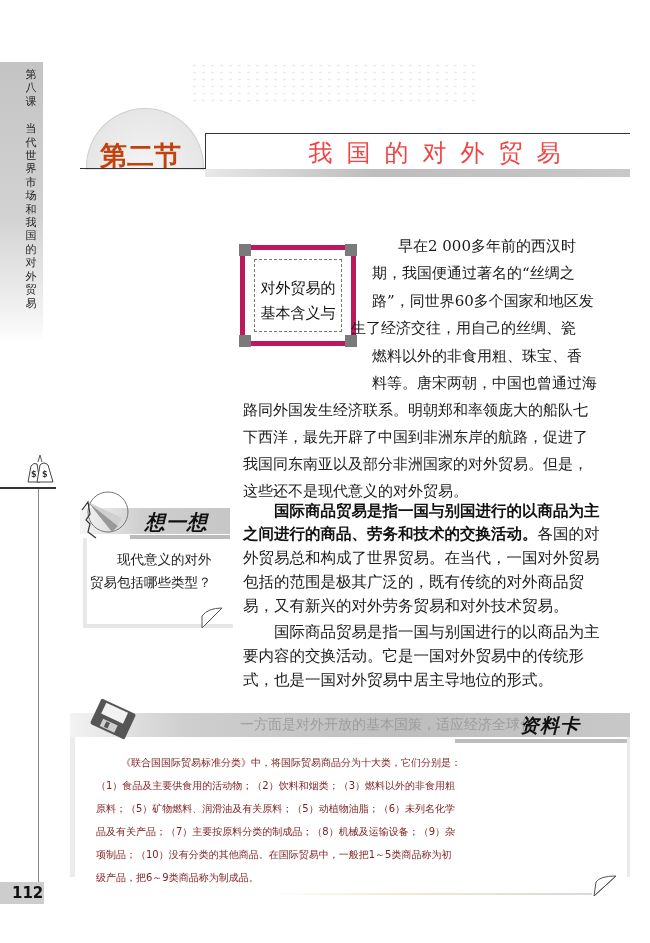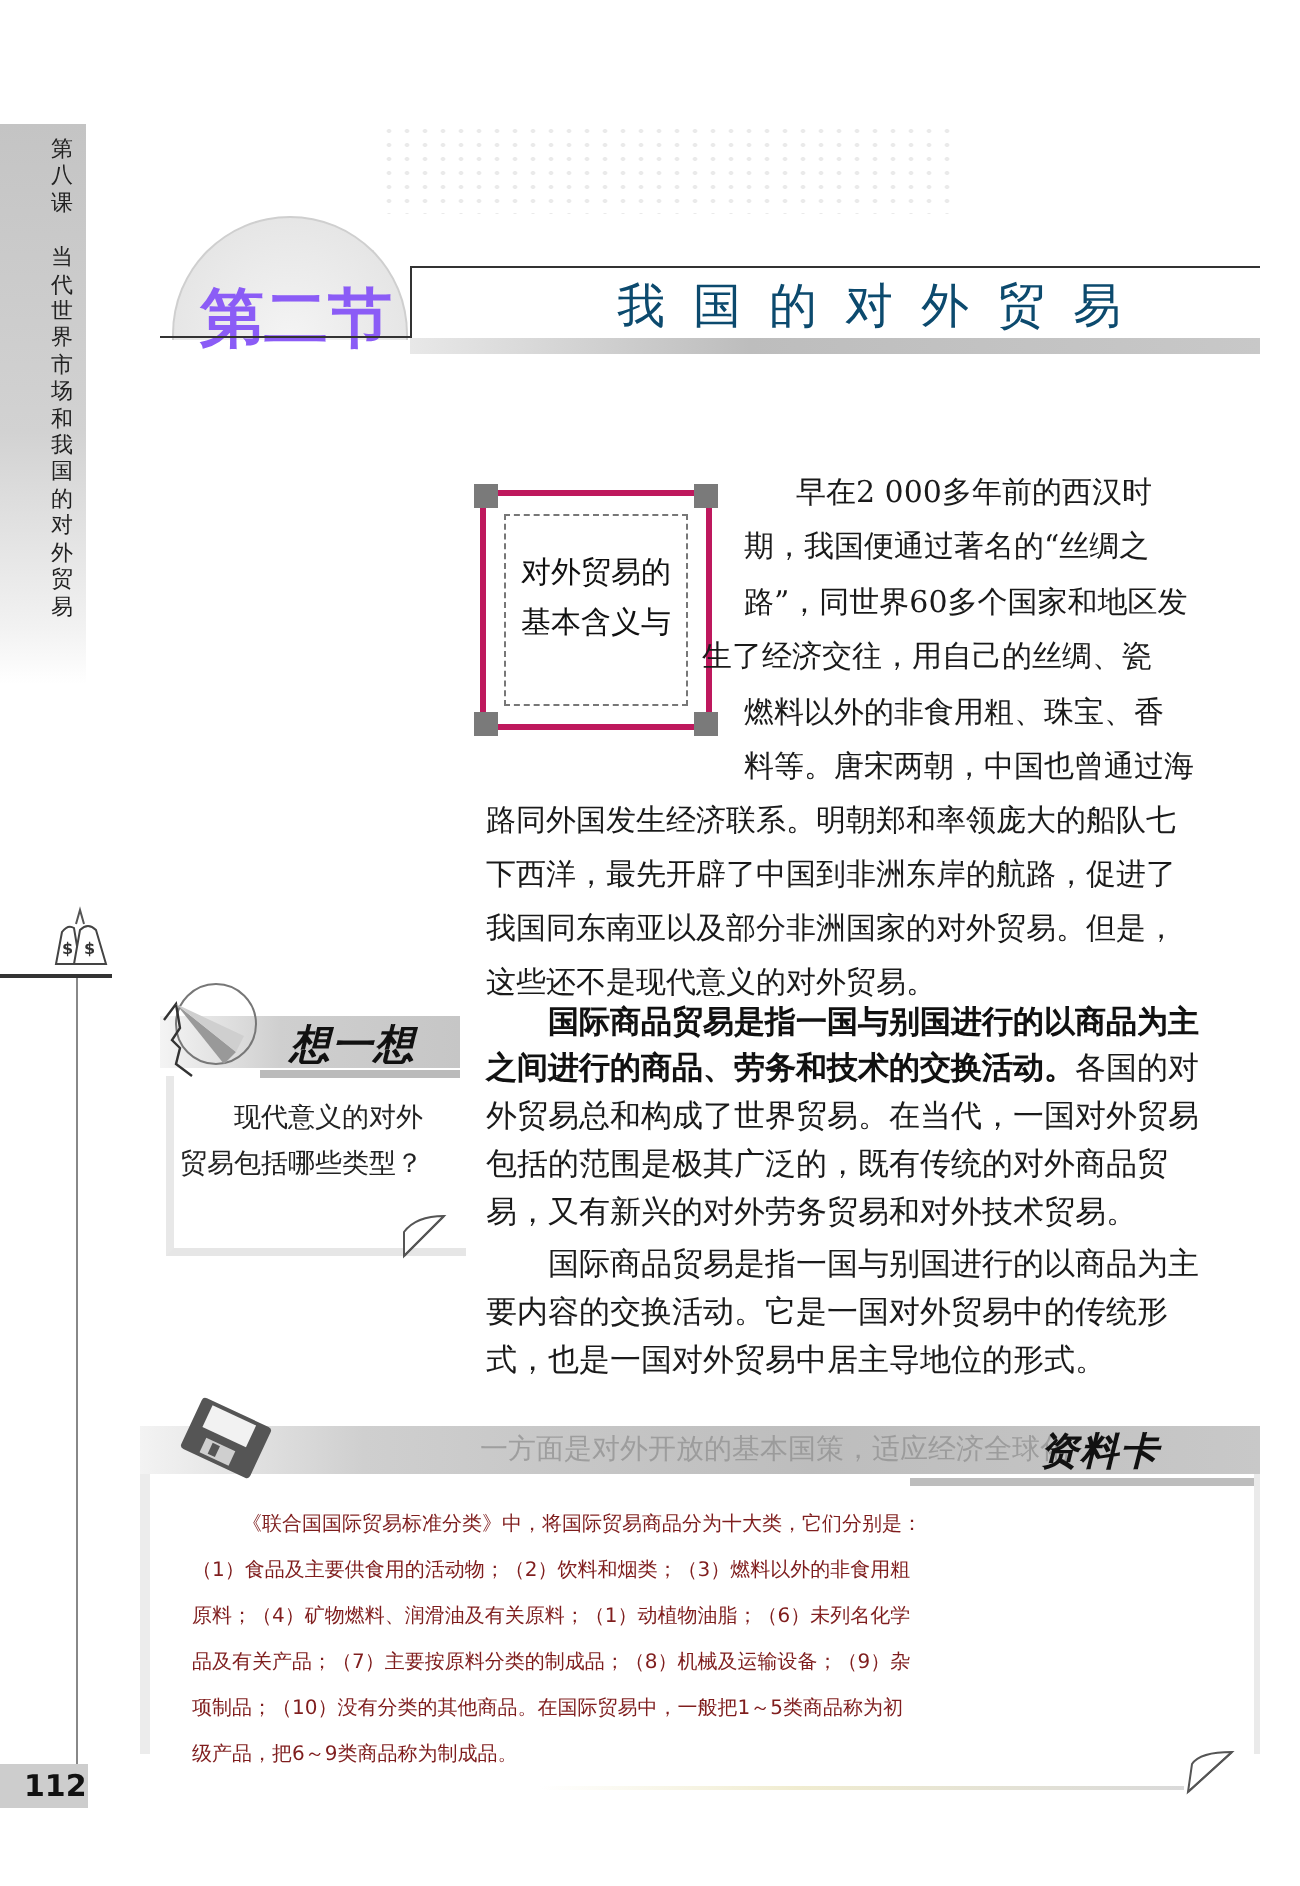--- a/index.html
+++ b/index.html
@@ -20,45 +20,45 @@
 
     
     .sec-emblem {
       position: absolute; left: 86px; top: 108px; width: 118px; height: 62px;
       border-radius: 60px 60px 0 0;
       background: radial-gradient(ellipse at 50% 100%, #f4f4f4 0%, #e6e6e6 70%, #dcdcdc 100%);
       border: 1px solid #cfcfcf; border-bottom: none;
     }
     .sec-label {
       position: absolute; left: 100px; top: 138px; font-family: Liberation Sans, sans-serif;
-      font-size: 32px; font-weight: bold; letter-spacing: 0px; color: #8b5cf6;
+      font-size: 27px; font-weight: bold; letter-spacing: 0px; color: #c2410c;
     }
     .sec-underline { position: absolute; left: 80px; top: 168px; width: 125px; height: 1px; background: #333; }
     .sec-titlebox {
       position: absolute; left: 205px; top: 133px; width: 425px; height: 36px;
       border-left: 1px solid #333; border-top: 1px solid #333;
     }
     .sec-title {
       position: absolute; left: 205px; top: 137px; width: 425px; text-align: center;
-      font-size: 24px; letter-spacing: 14px; color: #0c4a6e; padding-left: 48px;
+      font-size: 24px; letter-spacing: 14px; color: #ef4444; padding-left: 48px;
     }
     .sec-shadow {
       position: absolute; left: 205px; top: 169px; width: 425px; height: 8px;
       background: linear-gradient(to right, #e8e8e8, #bdbdbd 40%, #c8c8c8 100%);
     }
     .speckle {
       position: absolute; left: 190px; top: 62px; width: 290px; height: 45px;
       background-image: radial-gradient(#dcdcdc 1px, transparent 1.4px);
       background-size: 9px 7px; opacity: 0.6;
     }
 
     
     .keybox {
-      position: absolute; left: 240px; top: 245px; width: 116px; height: 120px;
-      border: 3px solid #be185d; background: #fff;
+      position: absolute; left: 240px; top: 245px; width: 116px; height: 101px;
+      border: 5px solid #be185d; background: #fff;
     }
     .keybox-inner {
       position: absolute; left: 9px; top: 9px; right: 9px; bottom: 9px;
       border: 1px dashed #777; padding-top: 16px; text-align: center;
       font-size: 15px; line-height: 25px; color: #111;
     }
     .corner { position: absolute; width: 12px; height: 12px; background: #7a7a7a; }
     .corner.tl { left: -6px; top: -6px; } .corner.tr { right: -6px; top: -6px; }
     .corner.bl { left: -6px; bottom: -6px; } .corner.br { right: -6px; bottom: -6px; }
 
@@ -217,21 +217,21 @@
     <rect x="14" y="10" width="24" height="12" fill="#f2f2f2"></rect>
     <rect x="18" y="26" width="16" height="8" fill="#cfcfcf"></rect>
     <rect x="22" y="27" width="4" height="6" fill="#555"></rect>
   </g>
 </svg>
 <div class="card-label">资料卡</div>
 <div class="card-stripe"></div>
 <div class="card-body"></div>
 <div class="card-line" style="top:753px;left:121px;">《联合国国际贸易标准分类》中，将国际贸易商品分为十大类，它们分别是：</div>
 <div class="card-line" style="top:776px;">（1）食品及主要供食用的活动物；（2）饮料和烟类；（3）燃料以外的非食用粗</div>
-<div class="card-line" style="top:799px;">原料；（4）矿物燃料、润滑油及有关原料；（1）动植物油脂；（6）未列名化学</div>
+<div class="card-line" style="top:799px;">原料；（5）矿物燃料、润滑油及有关原料；（5）动植物油脂；（6）未列名化学</div>
 <div class="card-line" style="top:822px;">品及有关产品；（7）主要按原料分类的制成品；（8）机械及运输设备；（9）杂</div>
 <div class="card-line" style="top:845px;">项制品；（10）没有分类的其他商品。在国际贸易中，一般把1～5类商品称为初</div>
 <div class="card-line" style="top:868px;">级产品，把6～9类商品称为制成品。</div>
 <svg class="card-fold" viewBox="0 0 26 26">
   <path d="M2 24 L4 10 Q8 4 24 4 Z" fill="#fff" stroke="#555" stroke-width="1"></path>
   <line x1="2" y1="24" x2="24" y2="4" stroke="#555" stroke-width="1"></line>
 </svg>
 <div class="card-bottom"></div>
 
 <div class="page-num-band"></div>

